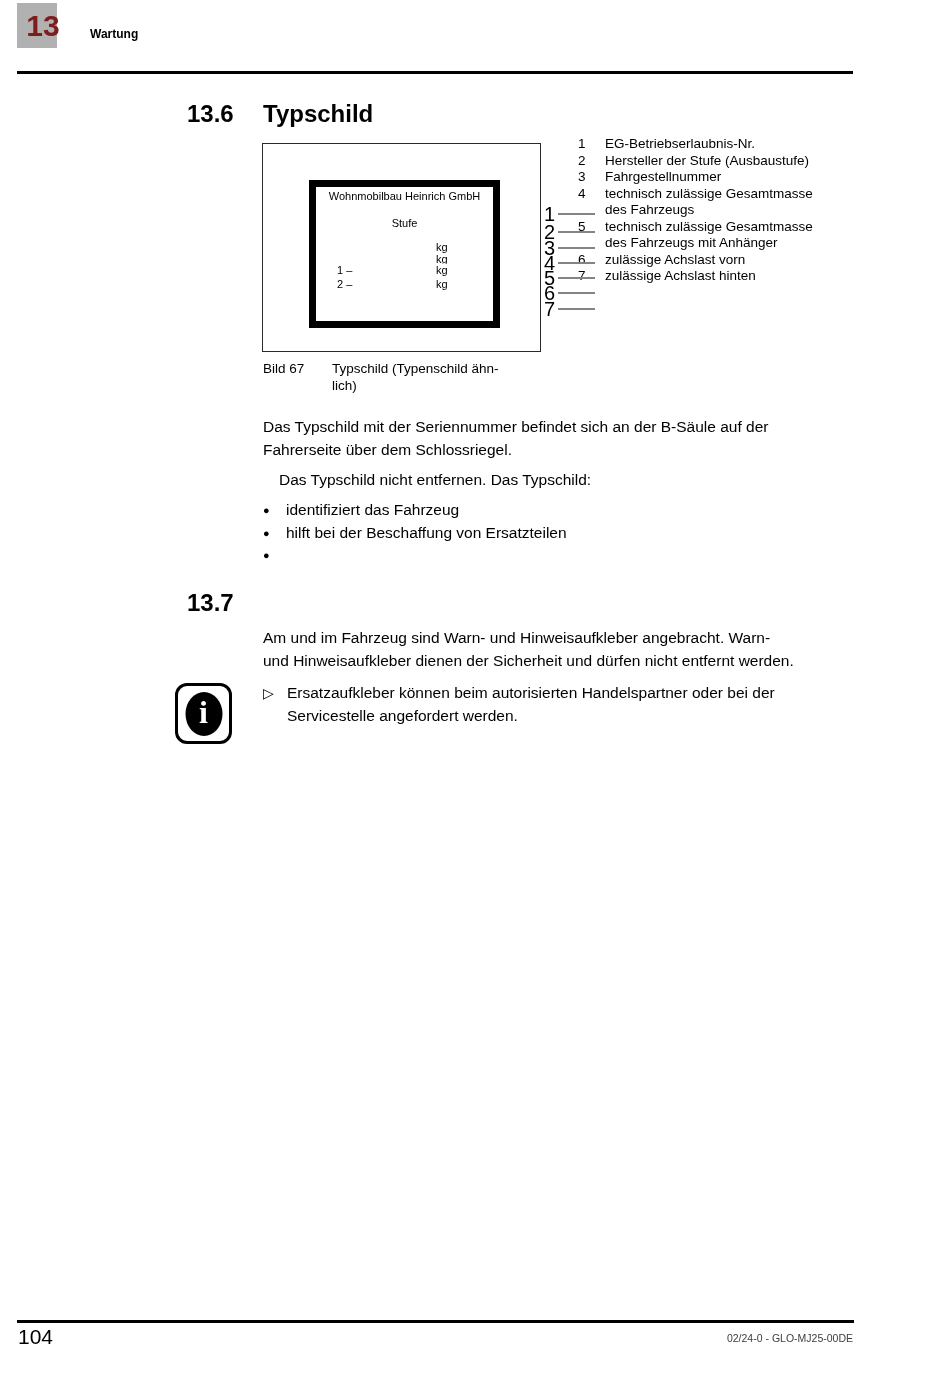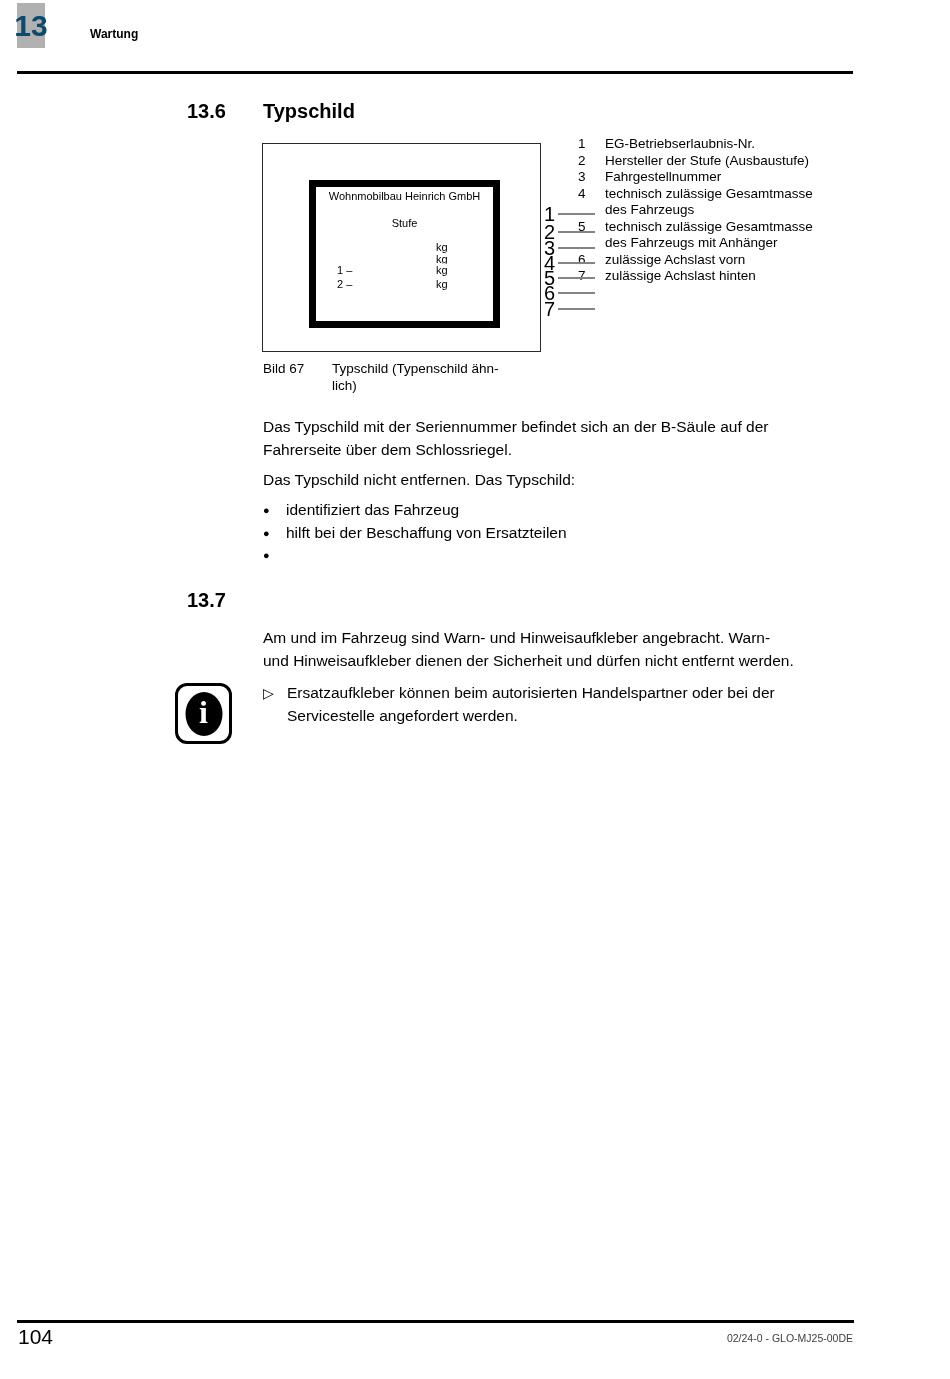--- a/index.html
+++ b/index.html
@@ -1,26 +1,26 @@
 <!DOCTYPE html>
 <html><head>
 <meta charset="utf-8">
 <style>
   html,body{margin:0;padding:0;background:#e8e8e8;}
   .page{position:relative;width:950px;height:1379px;background:#ffffff;
         font-family:"Liberation Sans",sans-serif;color:#000;overflow:hidden;margin:0 auto;}
 
   
   .chapter-box{position:absolute;left:17px;top:3px;width:28px;height:45px;background:#b1b1b1;
-               color:#0c4a6e;font-size:30px;font-weight:bold;display:flex;align-items:center;justify-content:center;}
+               color:#7f1d1d;font-size:30px;font-weight:bold;display:flex;align-items:center;justify-content:center;padding-left:12px;}
   .chapter-title{position:absolute;left:90px;top:27px;font-size:12px;font-weight:bold;}
   .rule-top{position:absolute;left:17px;top:71px;width:836px;height:2.5px;background:#000;}
 
   
-  .sec-head{position:absolute;display:flex;font-size:20px;font-weight:bold;}
+  .sec-head{position:absolute;display:flex;font-size:24px;font-weight:bold;}
   .sec-head.h136{left:187px;top:100px;}
   .sec-head.h137{left:187px;top:589px;}
   .sec-num{width:76px;flex:none;}
 
   
   .figure{position:absolute;left:262px;top:143px;width:279px;height:209px;border:1.5px solid #2a2a2a;
           box-sizing:border-box;background:#fff;}
   .plate{position:absolute;left:46px;top:36px;width:191px;height:148px;background:#000;
          box-sizing:border-box;padding:7px;display:flex;flex-direction:column;gap:0;}
   .prow{background:#fff;font-size:11px;position:relative;}
@@ -43,21 +43,21 @@
   .legend-text{white-space:pre-line;}
 
   
   .caption{position:absolute;left:263px;top:360px;display:flex;font-size:13.5px;line-height:17px;}
   .caption-label{width:69px;flex:none;}
   .caption-text{white-space:pre-line;}
 
   
   .body1{position:absolute;left:263px;top:415px;width:596px;font-size:15.5px;line-height:23px;}
   .body1 p{margin:0;white-space:pre-line;}
-  .body1 .p2{margin-top:7px;}
+  .body1 .p2{margin-top:7px;margin-left:16px;}
   .bullets{margin-top:8px;}
   .bullet-row{display:flex;line-height:22.5px;}
   .bullet-glyph{width:23px;flex:none;font-size:11px;line-height:22.5px;}
 
   .body2{position:absolute;left:263px;top:626px;width:602px;font-size:15.5px;line-height:23px;
          white-space:pre-line;}
 
   
   .note-icon{position:absolute;left:175px;top:683px;width:57px;height:61px;border:3px solid #000;
              border-radius:12px;box-sizing:border-box;background:#fff;}

